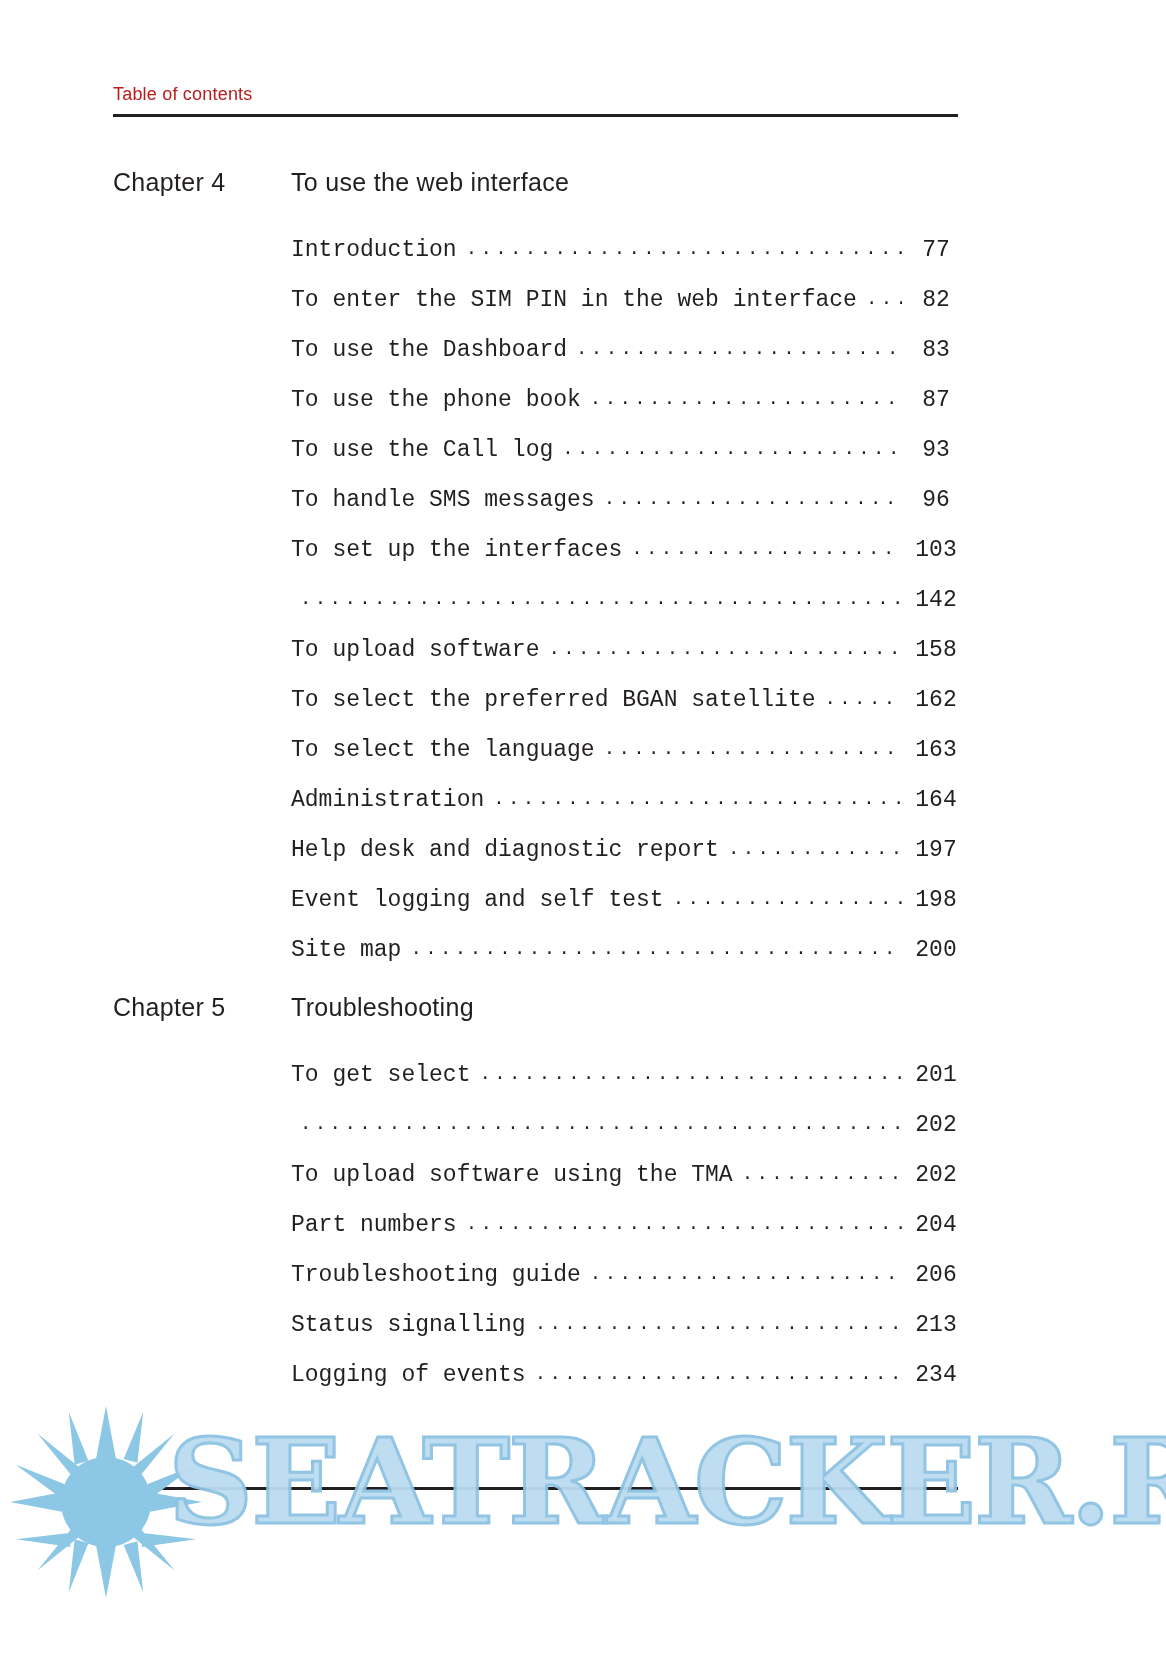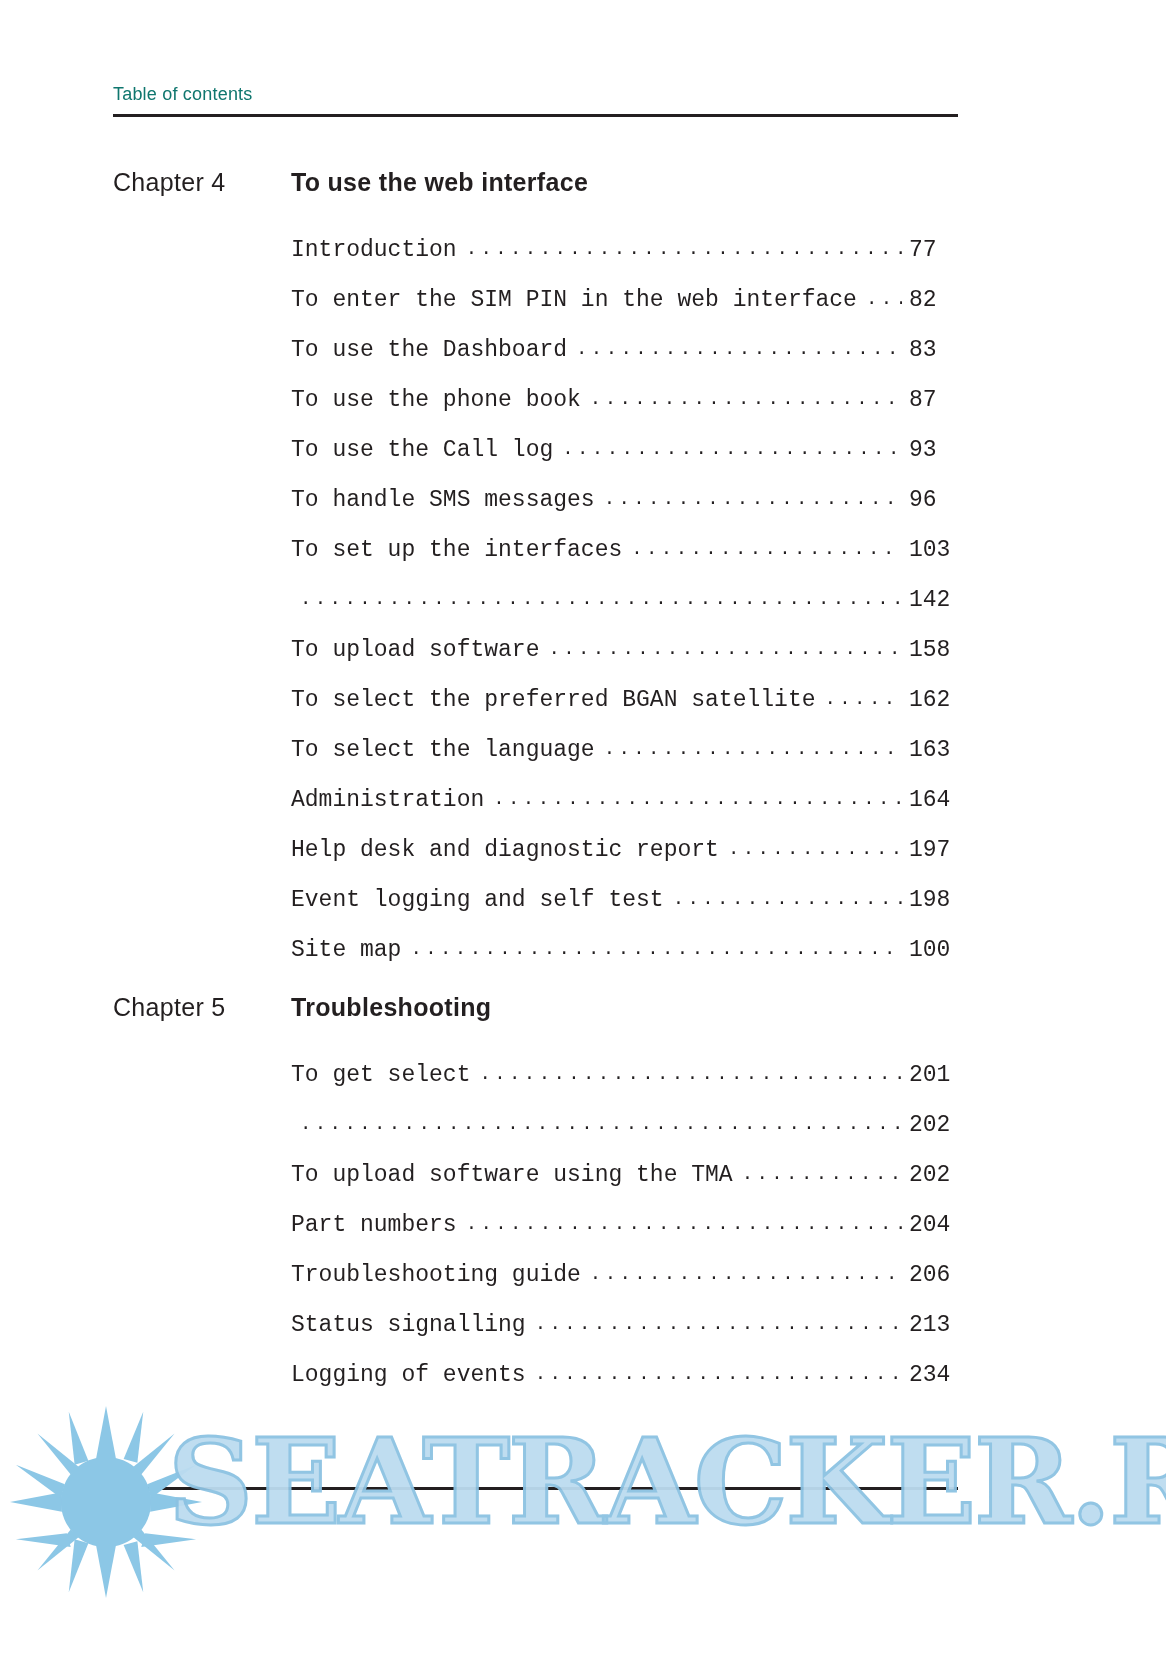--- a/index.html
+++ b/index.html
@@ -23,21 +23,21 @@
   
   .header {
     position: absolute;
     left: 113px;
     top: 84px;
     width: 845px;
   }
   .header-label {
     font-size: 18px;
     letter-spacing: 0.2px;
-    color: #0f766e;
+    color: #b91c1c;
     padding-bottom: 9px;
   }
   .header-rule {
     height: 3px;
     background: #231f20;
     width: 845px;
   }
 
   
   .content {
@@ -58,21 +58,21 @@
   }
   .chapter-num {
     width: 178px;
     font-size: 25px;
     font-weight: normal;
     letter-spacing: 0.3px;
     color: #231f20;
   }
   .chapter-title {
     font-size: 25px;
-    font-weight: bold;
+    font-weight: normal;
     letter-spacing: 0.3px;
     color: #231f20;
   }
 
   .toc-list {
     margin: 0;
     padding: 0;
     list-style: none;
   }
   .toc-entry {
@@ -96,21 +96,21 @@
     height: 18px;
     line-height: 18px;
     letter-spacing: 3.4px;
     font-size: 19px;
     color: #231f20;
     white-space: nowrap;
   }
   .toc-entry .page-num {
     flex: 0 0 auto;
     width: 54px;
-    text-align: left;
+    text-align: center;
     line-height: 1.1;
     margin-top: 24px;
   }
 
   .gap {
     height: 22px;
   }
 
   
   .footer {
@@ -243,21 +243,21 @@
           <span class="page-num">197</span>
         </li>
         <li class="toc-entry">
           <span class="label">Event logging and self test</span>
           <span class="leader">..........................................................................................................................................</span>
           <span class="page-num">198</span>
         </li>
         <li class="toc-entry">
           <span class="label">Site map</span>
           <span class="leader">..........................................................................................................................................</span>
-          <span class="page-num">100</span>
+          <span class="page-num">200</span>
         </li>
       </ul>
     </div>
 
     <div class="gap"></div>
 
     <div class="chapter-block">
       <div class="chapter-head">
         <div class="chapter-num">Chapter 5</div>
         <div class="chapter-title">Troubleshooting</div>

